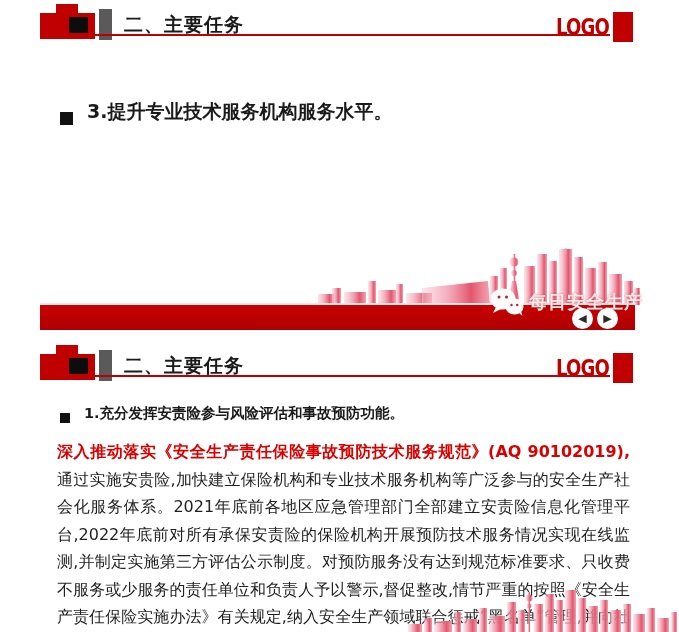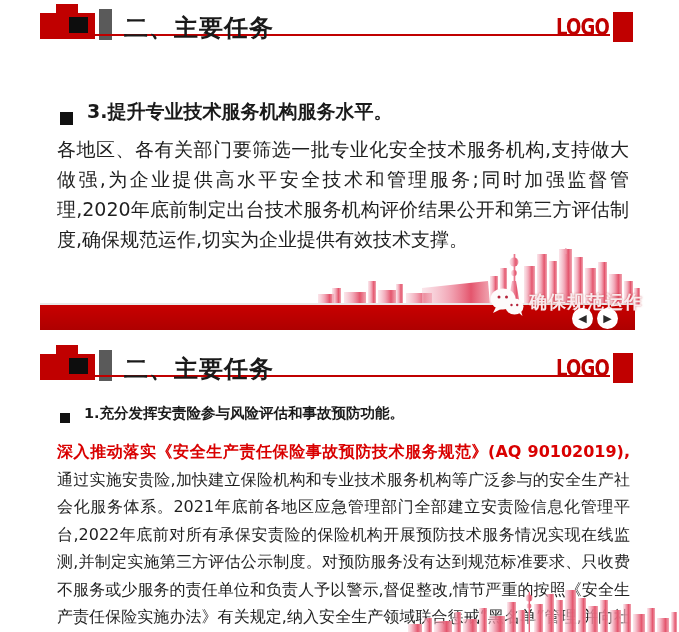--- a/index.html
+++ b/index.html
@@ -15,21 +15,21 @@
   
   .hdr { position:absolute; left:0; width:679px; height:52px; }
   .slide1 .hdr { top:0; }
   .slide2 .hdr { top:1px; }
   .deco-red-top  { position:absolute; left:56px; top:4px;  width:22px; height:11px; background:#c00000; }
   .deco-red-main { position:absolute; left:40px; top:13px; width:55px; height:26px; background:#c00000; }
   .deco-black-sq { position:absolute; left:69px; top:17px; width:19px; height:16px; background:#0d0d0d; }
   .deco-gray-bar { position:absolute; left:99px; top:9px;  width:13px; height:31px; background:#5a5a5a; }
   .hdr-line { position:absolute; left:88px; top:34px; width:522px; height:2px; background:#c00000; }
   .hdr-title {
-    position:absolute; left:124px; top:12px; font-size:24px; font-weight:700;
+    position:absolute; left:124px; top:12px; font-size:19px; font-weight:700;
     color:#1a1a1a; letter-spacing:1px; white-space:nowrap;
   }
   .logo {
     position:absolute; left:556px; top:14px; width:56px; font-size:22px; font-weight:700;
     color:#c00000; letter-spacing:-1px; transform:scale(0.82,1.05); transform-origin:left top;
     white-space:nowrap;
   }
   .logo-square { position:absolute; left:613px; top:12px; width:20px; height:30px; background:#c00000; }
 
   
@@ -81,21 +81,20 @@
       <div class="hdr-title">二、主要任务</div>
       <div class="logo">LOGO</div>
       <div class="logo-square"></div>
     </div>
 
     <div class="task-heading">
       <span class="bullet"></span>
       <span>3.提升专业技术服务机构服务水平。</span>
     </div>
 
-    <p class="body-text">各地区、各有关部门要筛选一批专业化安全技术服务机构,支持做大做强,为企业提供高水平安全技术和管理服务;同时加强监督管理,2020年底前制定出台技术服务机构评价结果公开和第三方评估制度,确保规范运作,切实为企业提供有效技术支撑。</p>
 
     <svg class="skyline1" width="322" height="57" viewBox="0 0 322 57">
       <defs>
         <linearGradient id="sg1" x1="0" y1="0" x2="1" y2="0">
           <stop offset="0" stop-color="#f6ccd6" stop-opacity="0.5"></stop>
           <stop offset="0.4" stop-color="#ef93a6" stop-opacity="0.8"></stop>
           <stop offset="0.72" stop-color="#e4556d"></stop>
           <stop offset="1" stop-color="#ef9aa8" stop-opacity="0.9"></stop>
         </linearGradient>
       </defs>
@@ -134,21 +133,21 @@
       <svg width="34" height="28" viewBox="0 0 34 28">
         <ellipse cx="13" cy="11" rx="12.5" ry="10.5" fill="#fdfbfb"></ellipse>
         <polygon points="6,19 3,25 11,21" fill="#fdfbfb"></polygon>
         <ellipse cx="24.5" cy="18.5" rx="9" ry="8" fill="#fdfbfb"></ellipse>
         <polygon points="29,25 32.5,28 31,23" fill="#fdfbfb"></polygon>
         <circle cx="9" cy="9" r="1.5" fill="#b5233a"></circle>
           <circle cx="16.5" cy="9" r="1.5" fill="#b5233a"></circle>
         <circle cx="21.5" cy="17" r="1.2" fill="#b5233a"></circle>
           <circle cx="27.2" cy="17" r="1.2" fill="#b5233a"></circle>
       </svg>
-      <span class="wechat-label">确保规范运作</span>
+      <span class="wechat-label">每日安全生产</span>
     </div>
 
     <div class="nav-btn nav-prev">
       <span>◀</span>
     </div>
     <div class="nav-btn nav-next">
       <span>▶</span>
     </div>
   </section>
 

